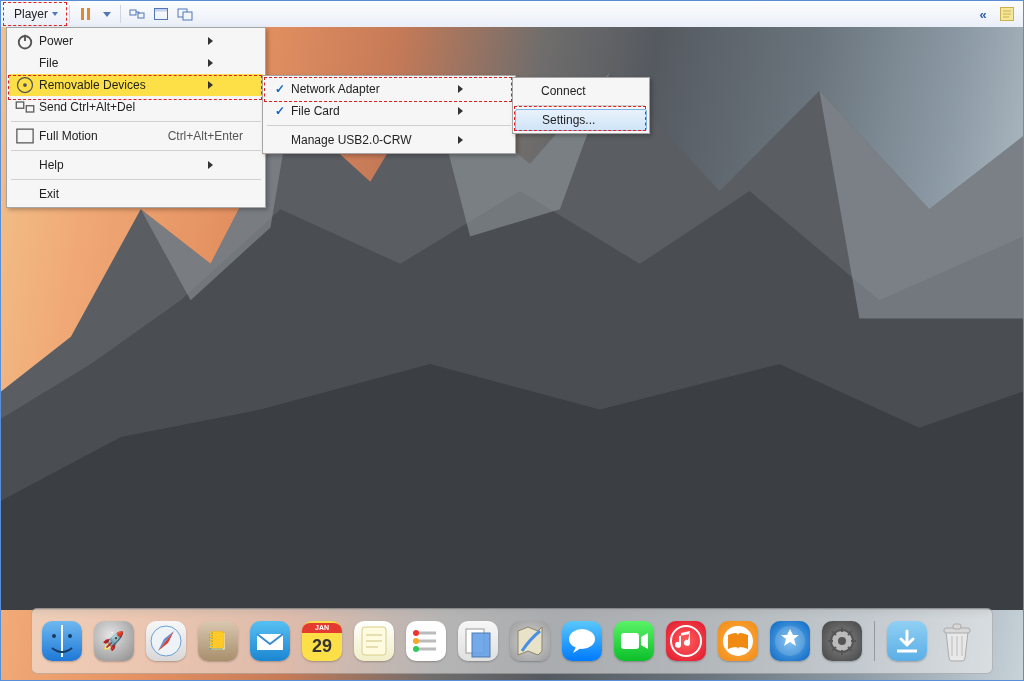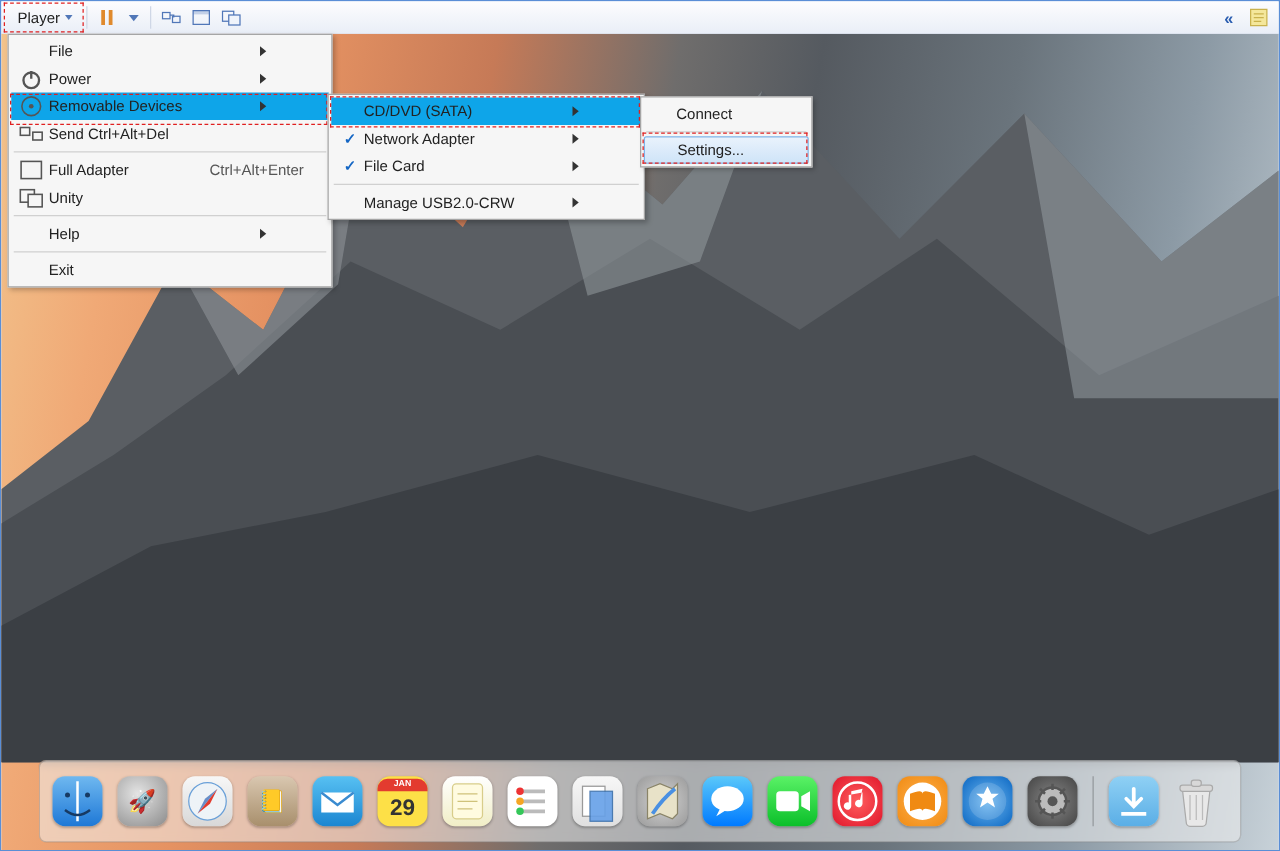--- a/index.html
+++ b/index.html
@@ -24,21 +24,21 @@
   .mountain svg{width:100%;height:100%;}
   
   .dock{position:absolute;left:30px;right:30px;bottom:6px;height:56px;background:rgba(240,240,240,0.55);border:1px solid rgba(0,0,0,0.18);border-radius:6px;display:flex;align-items:center;padding:4px 10px;gap:12px;backdrop-filter:blur(4px);}
   .dock-icon{width:40px;height:40px;border-radius:10px;display:flex;align-items:center;justify-content:center;font-size:18px;font-weight:bold;color:#fff;box-shadow:0 1px 2px rgba(0,0,0,0.25);}
   .dock-sep{width:1px;height:40px;background:rgba(0,0,0,0.25);}
   .trash{width:36px;height:42px;position:relative;}
   .trash svg{width:100%;height:100%;}
   
   .menu{position:absolute;background:#f6f6f6;border:1px solid #a5a5a5;box-shadow:2px 2px 4px rgba(0,0,0,0.25);padding:2px;}
   .menu-item{display:flex;align-items:center;height:22px;padding:0 20px 0 6px;cursor:default;white-space:nowrap;}
-  .menu-item:hover,.menu-item.hovered-path{background:#0ea5e9;justify-content:center;}
+  .menu-item:hover,.menu-item.hovered-path{background:#fde047;justify-content:center;}
   .menu-item.hovered{background:linear-gradient(#e9f2fc,#cfe4f8);border:1px solid #7eb4ea;height:20px;border-radius:2px;}
   .mi-icon{width:20px;height:16px;display:flex;align-items:center;justify-content:center;margin-right:4px;flex:none;}
   .mi-check{width:18px;height:16px;display:flex;align-items:center;justify-content:center;margin-right:2px;flex:none;color:#1466c4;font-weight:bold;}
   .mi-label{flex:none;}
   .mi-shortcut{margin-left:auto;padding-left:30px;color:#555;}
   .mi-sub{margin-left:auto;padding-left:30px;width:0;height:0;border-top:4px solid transparent;border-bottom:4px solid transparent;border-left:5px solid #333;}
   .menu-sep{height:1px;background:#d0d0d0;margin:3px 2px;}
   
   svg{display:block;}
 </style>
@@ -215,32 +215,32 @@
           <rect x="5" y="8" width="26" height="5" rx="2" fill="#d8d8d8" stroke="#aaa"></rect>
           <rect x="14" y="4" width="8" height="5" rx="2" fill="#d8d8d8" stroke="#aaa"></rect>
           <path d="M13 16v20M18 16v20M23 16v20" stroke="#bbb"></path>
         </svg>
     </div>
   </div>
 </div>
 
 <div class="menu" style="left:6px;top:27px;width:254px;">
   <div class="menu-item">
-    <span class="mi-icon"></span>
-    <span class="mi-label">File</span>
-    <span class="mi-sub"></span>
-  </div>
-  <div class="menu-item">
     <span class="mi-icon">
         <svg viewBox="0 0 16 16">
           <circle cx="8" cy="9" r="5" fill="none" stroke="#555" stroke-width="1.5"></circle>
           <path d="M8 3v5" stroke="#555" stroke-width="1.5"></path>
         </svg>
       </span>
     <span class="mi-label">Power</span>
+    <span class="mi-sub"></span>
+  </div>
+  <div class="menu-item">
+    <span class="mi-icon"></span>
+    <span class="mi-label">File</span>
     <span class="mi-sub"></span>
   </div>
   <div class="menu-item hovered-path" style="position:relative;">
     <span class="mi-icon">
         <svg viewBox="0 0 16 16">
           <circle cx="8" cy="8" r="6" fill="none" stroke="#555"></circle>
           <circle cx="8" cy="8" r="1.5" fill="#555"></circle>
         </svg>
       </span>
     <span class="mi-label">Removable Devices</span>
@@ -255,53 +255,39 @@
       </span>
     <span class="mi-label">Send Ctrl+Alt+Del</span>
   </div>
   <div class="menu-sep"></div>
   <div class="menu-item">
     <span class="mi-icon">
         <svg viewBox="0 0 16 16">
           <rect x="1.5" y="2.5" width="13" height="11" fill="none" stroke="#555"></rect>
         </svg>
       </span>
-    <span class="mi-label">Full Adapter</span>
+    <span class="mi-label">Full Motion</span>
     <span class="mi-shortcut">Ctrl+Alt+Enter</span>
-  </div>
-  <div class="menu-item">
-    <span class="mi-icon">
-        <svg viewBox="0 0 16 16">
-          <rect x="1" y="3" width="9" height="8" fill="none" stroke="#555"></rect>
-          <rect x="6" y="6" width="9" height="8" fill="#f6f6f6" stroke="#555"></rect>
-        </svg>
-      </span>
-    <span class="mi-label">Unity</span>
   </div>
   <div class="menu-sep"></div>
   <div class="menu-item">
     <span class="mi-icon"></span>
     <span class="mi-label">Help</span>
     <span class="mi-sub"></span>
   </div>
   <div class="menu-sep"></div>
   <div class="menu-item">
     <span class="mi-icon"></span>
     <span class="mi-label">Exit</span>
   </div>
 
   <div class="highlight-red" style="left:1px;top:47px;width:252px;height:23px;"></div>
 </div>
 
 <div class="menu" style="left:262px;top:75px;width:248px;">
-  <div class="menu-item hovered-path">
-    <span class="mi-check"></span>
-    <span class="mi-label">CD/DVD (SATA)</span>
-    <span class="mi-sub"></span>
-  </div>
   <div class="menu-item">
     <span class="mi-check">✓</span>
     <span class="mi-label">Network Adapter</span>
     <span class="mi-sub"></span>
   </div>
   <div class="menu-item">
     <span class="mi-check">✓</span>
     <span class="mi-label">File Card</span>
     <span class="mi-sub"></span>
   </div>

